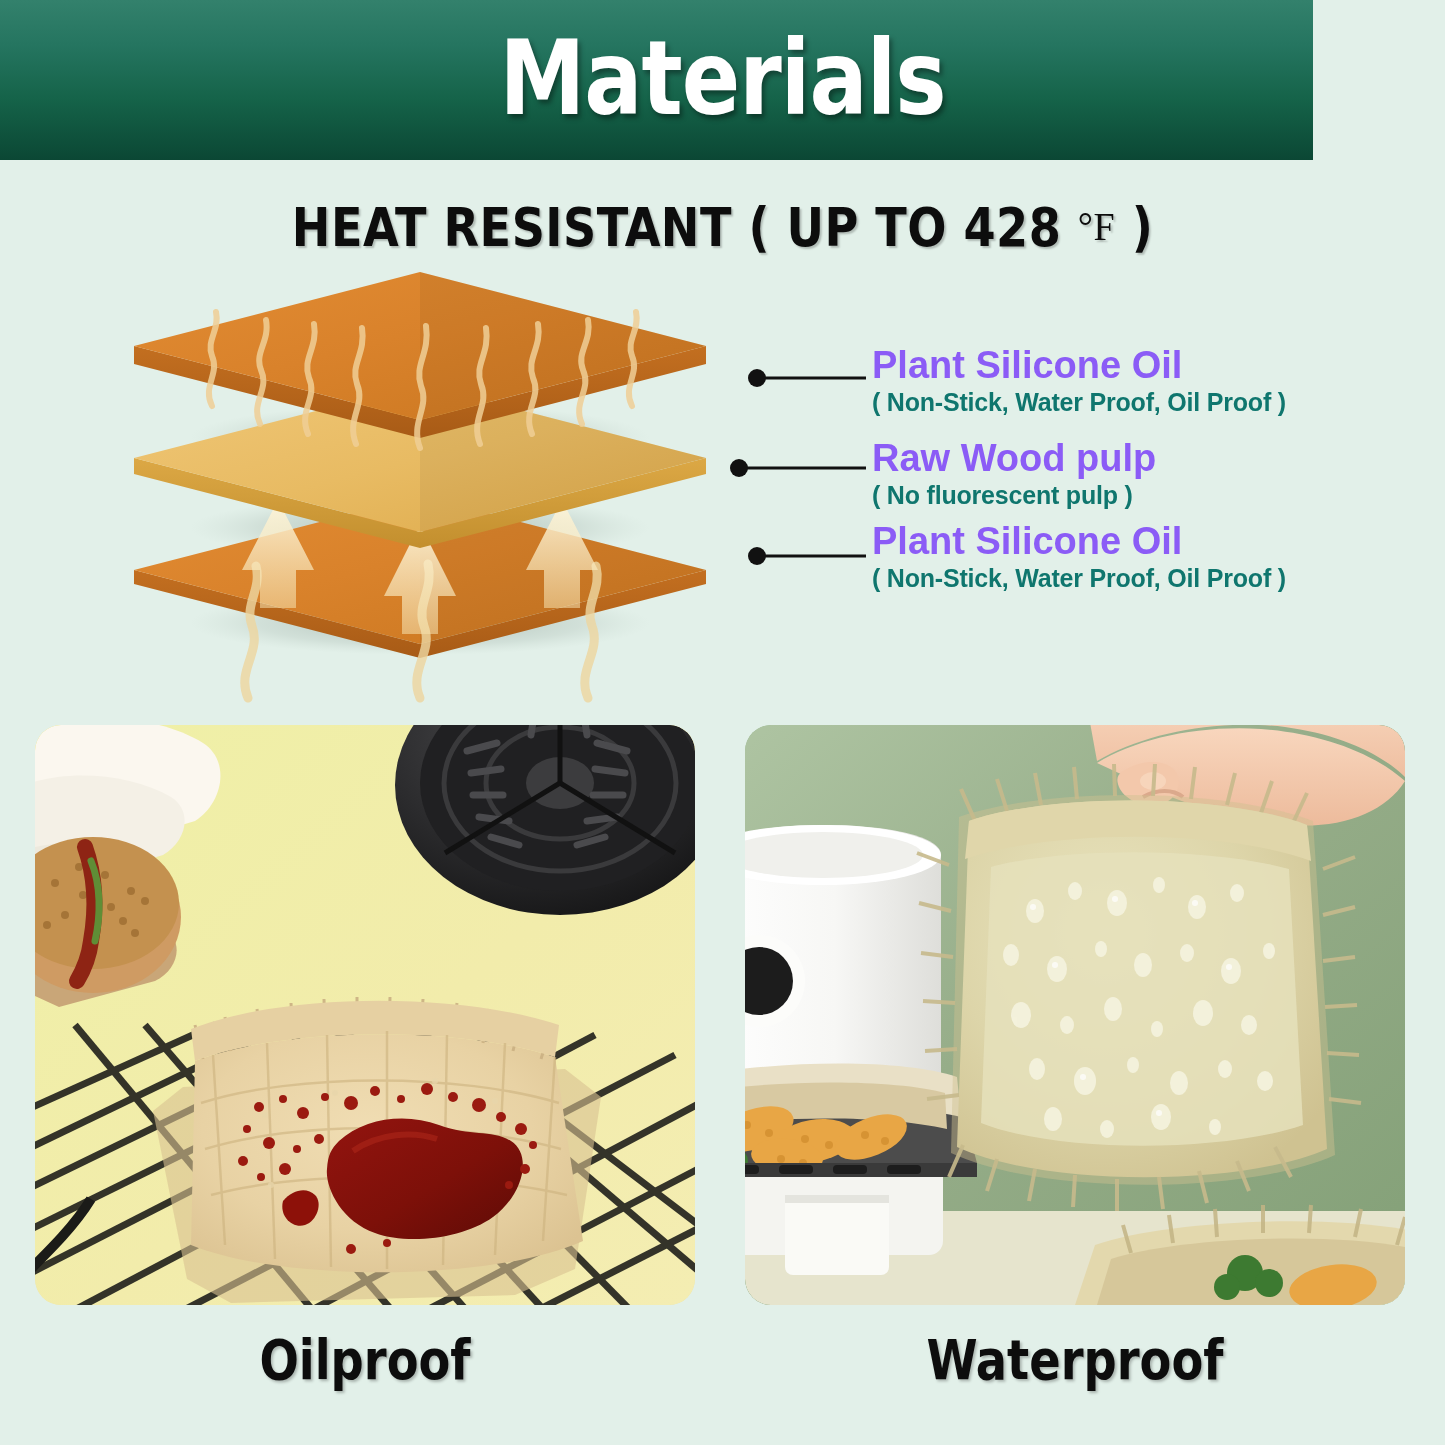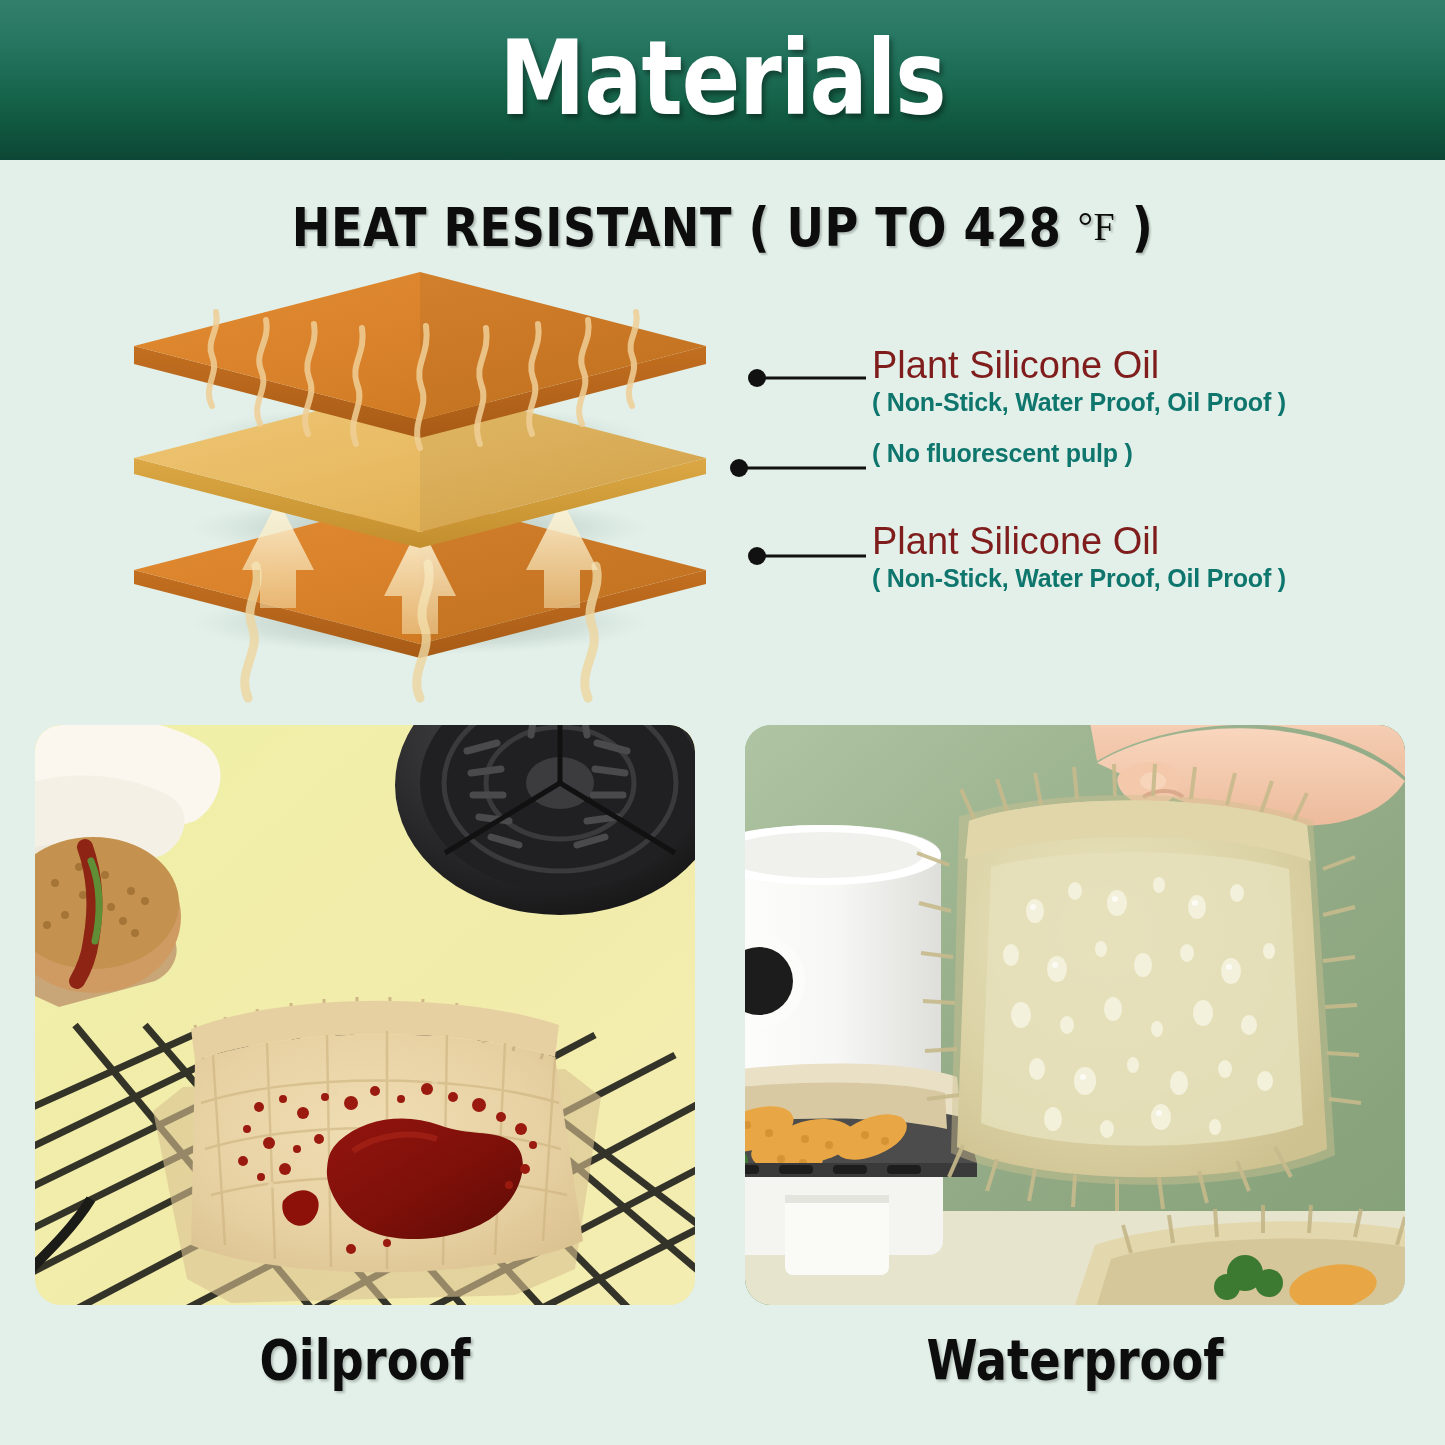--- a/index.html
+++ b/index.html
@@ -7,21 +7,21 @@
     width:1445px;height:1445px;
     background:#e2f0e9;
     font-family:"Liberation Sans", sans-serif;
     overflow:hidden;
     position:relative;
   }
   #page{position:absolute;inset:0;}
 
   
   .banner{
-    position:absolute;left:0;top:0;width:1445px;height:160px;
+    position:absolute;left:0;top:0;width:1313px;height:160px;
     background:linear-gradient(180deg,#33816c 0%,#257560 28%,#156349 62%,#0b4734 100%);
   }
   .banner-title{
     position:absolute;left:0;top:18px;width:1445px;
     text-align:center;
     color:#ffffff;
     font-family:"DejaVu Sans Condensed","Liberation Sans Narrow","Liberation Sans",sans-serif;
     font-weight:700;
     font-size:103px;
     line-height:120px;
@@ -50,23 +50,23 @@
   }
 
   
   .diagram{position:absolute;left:120px;top:278px;width:700px;height:420px;}
   .diagram svg{display:block;width:700px;height:420px;overflow:visible;}
 
   
   .callouts{position:absolute;left:0;top:278px;width:1445px;height:430px;}
   .callout{position:absolute;left:872px;}
   .callout .title{
-    color:#7f1d1d;
+    color:#8b5cf6;
     font-family:"Liberation Sans","DejaVu Sans",sans-serif;
-    font-weight:400;font-size:38px;line-height:42px;
+    font-weight:700;font-size:38px;line-height:42px;
     white-space:nowrap;
   }
   .callout .sub{
     color:#0f766e;
     font-family:"Liberation Sans","DejaVu Sans",sans-serif;
     font-weight:700;font-size:25px;line-height:32px;
     white-space:nowrap;
     letter-spacing:-.2px;
   }
   .cal-0{top:66px;}
@@ -198,20 +198,21 @@
       <circle cx="757" cy="278" r="9" fill="#111"></circle>
     </svg>
   </div>
 
   <div class="callouts">
     <div class="callout cal-0">
       <div class="title">Plant Silicone Oil</div>
       <div class="sub">( Non-Stick, Water Proof, Oil Proof )</div>
     </div>
     <div class="callout cal-1">
+      <div class="title">Raw Wood pulp</div>
       <div class="sub">( No fluorescent pulp )</div>
     </div>
     <div class="callout cal-2">
       <div class="title">Plant Silicone Oil</div>
       <div class="sub">( Non-Stick, Water Proof, Oil Proof )</div>
     </div>
   </div>
 
   <div class="photo photo-left">
     <svg viewBox="0 0 660 580" xmlns="http://www.w3.org/2000/svg">

